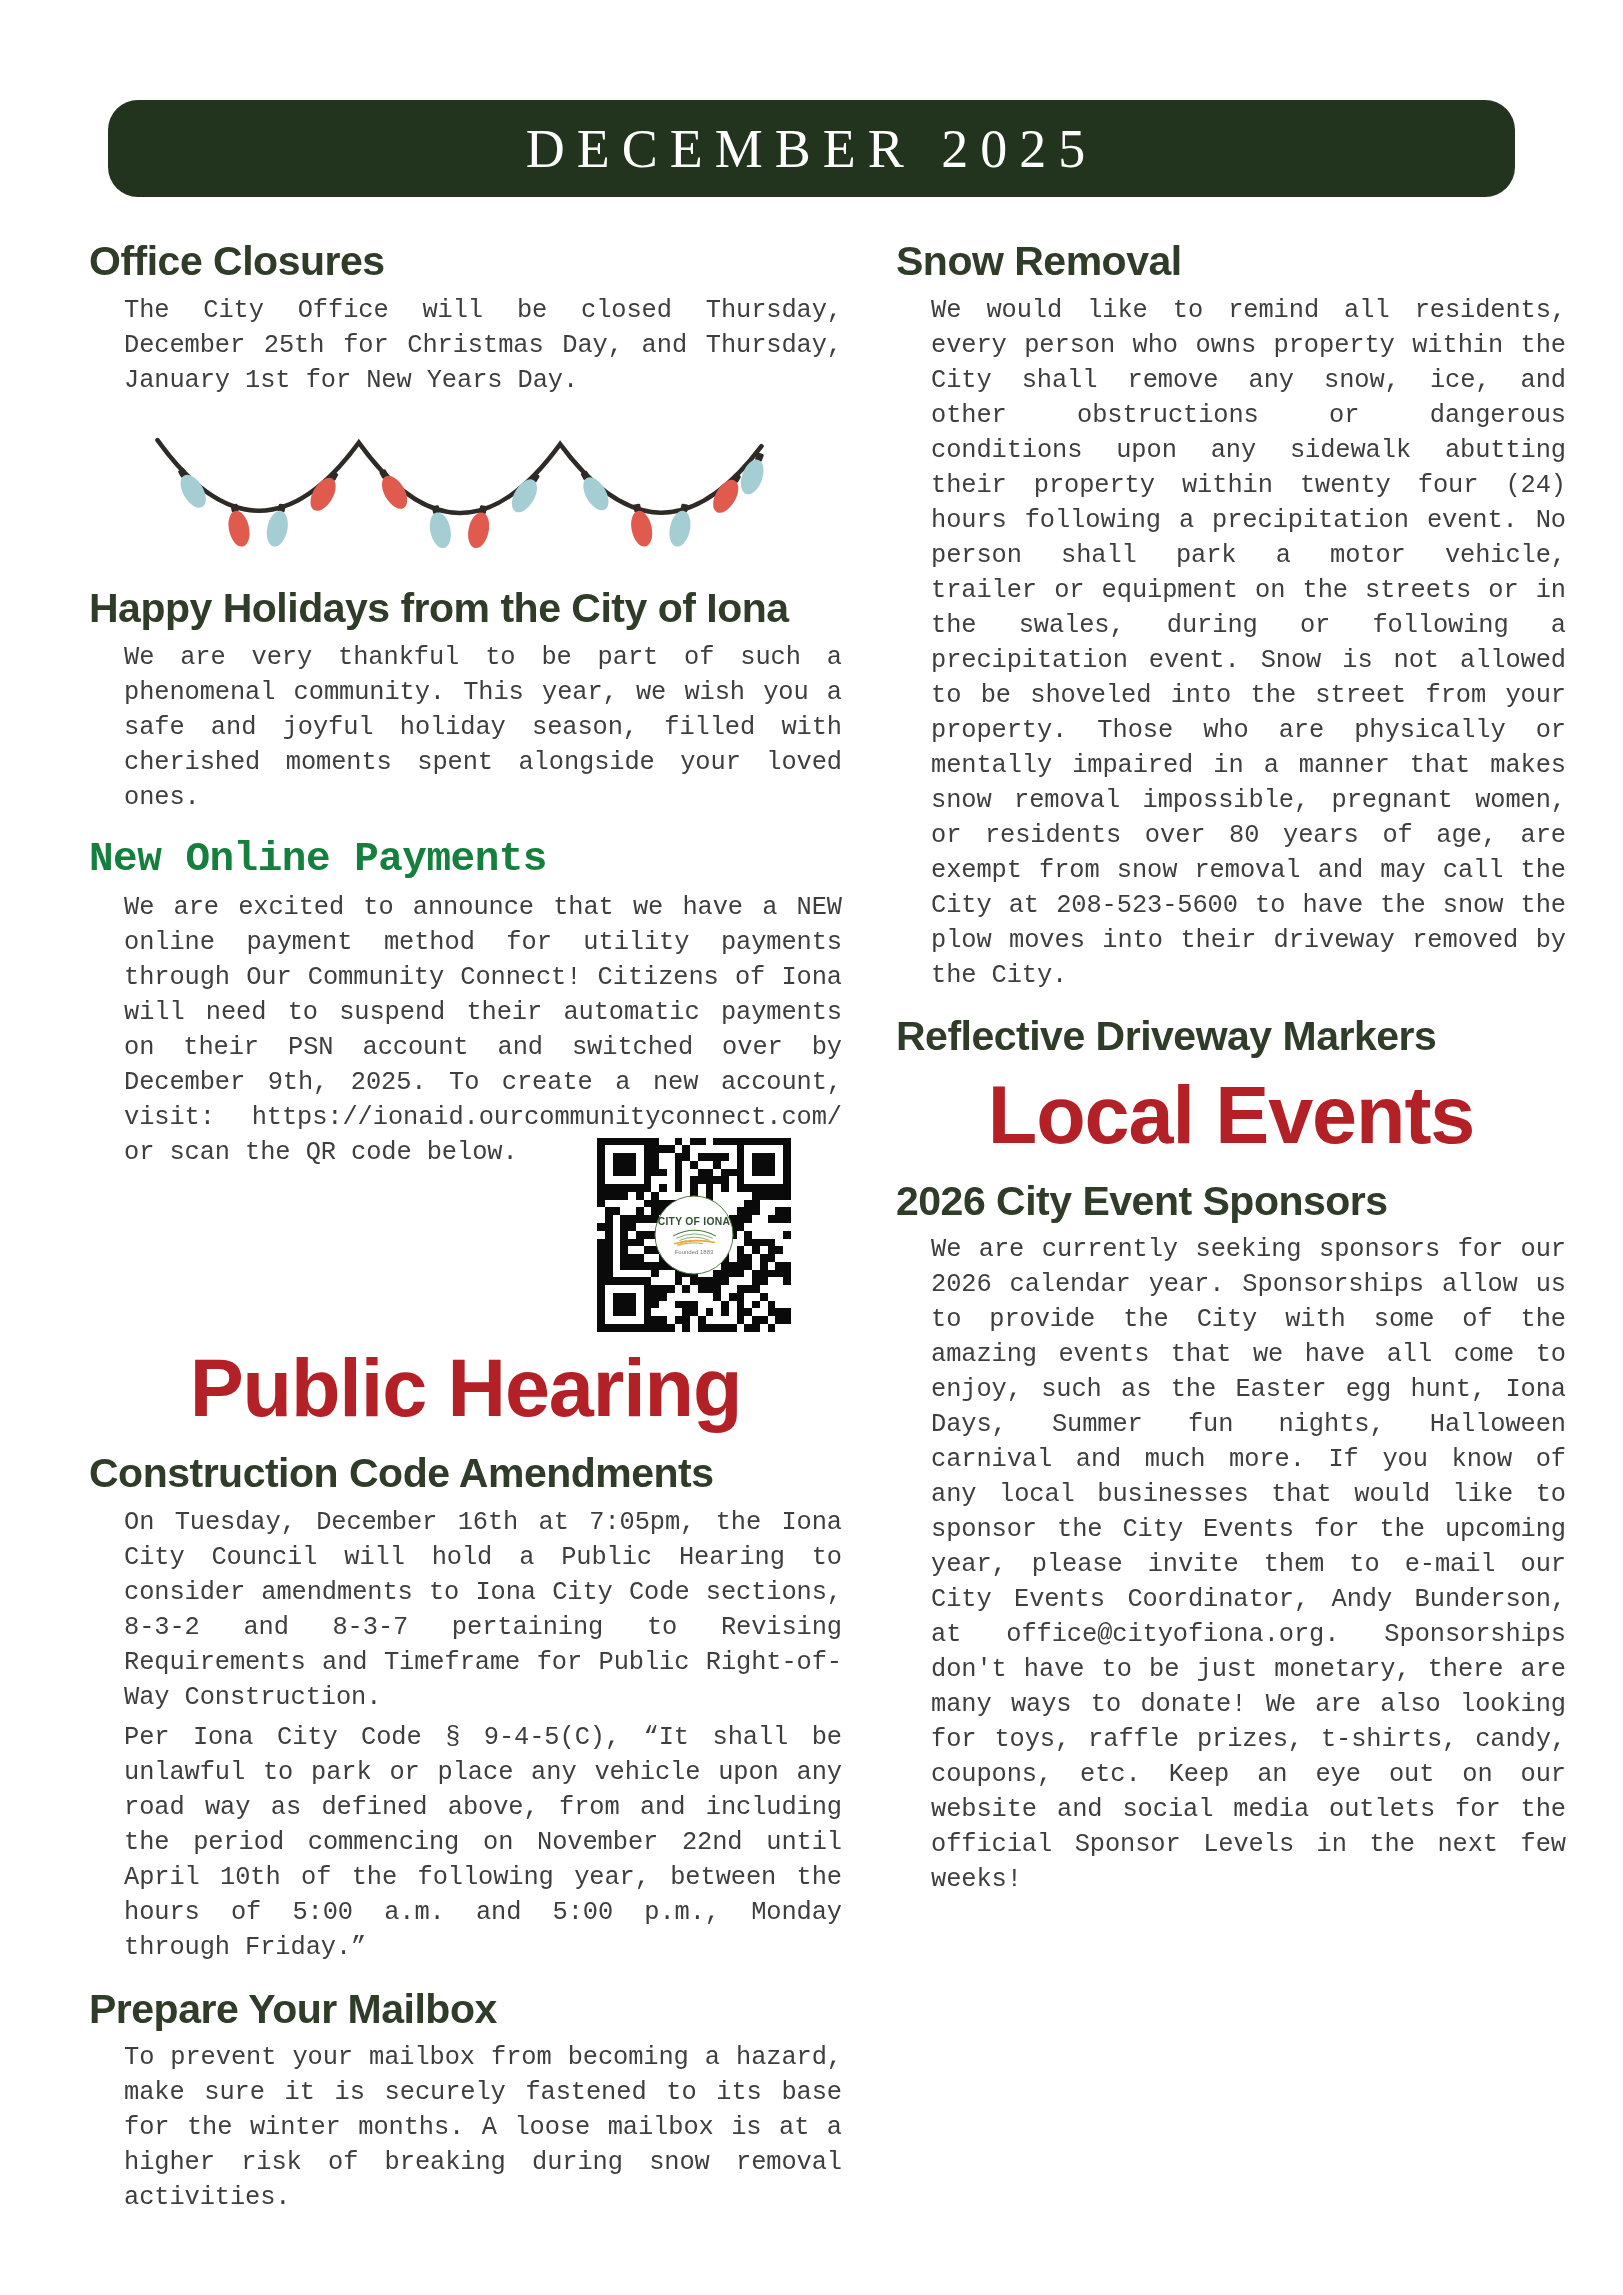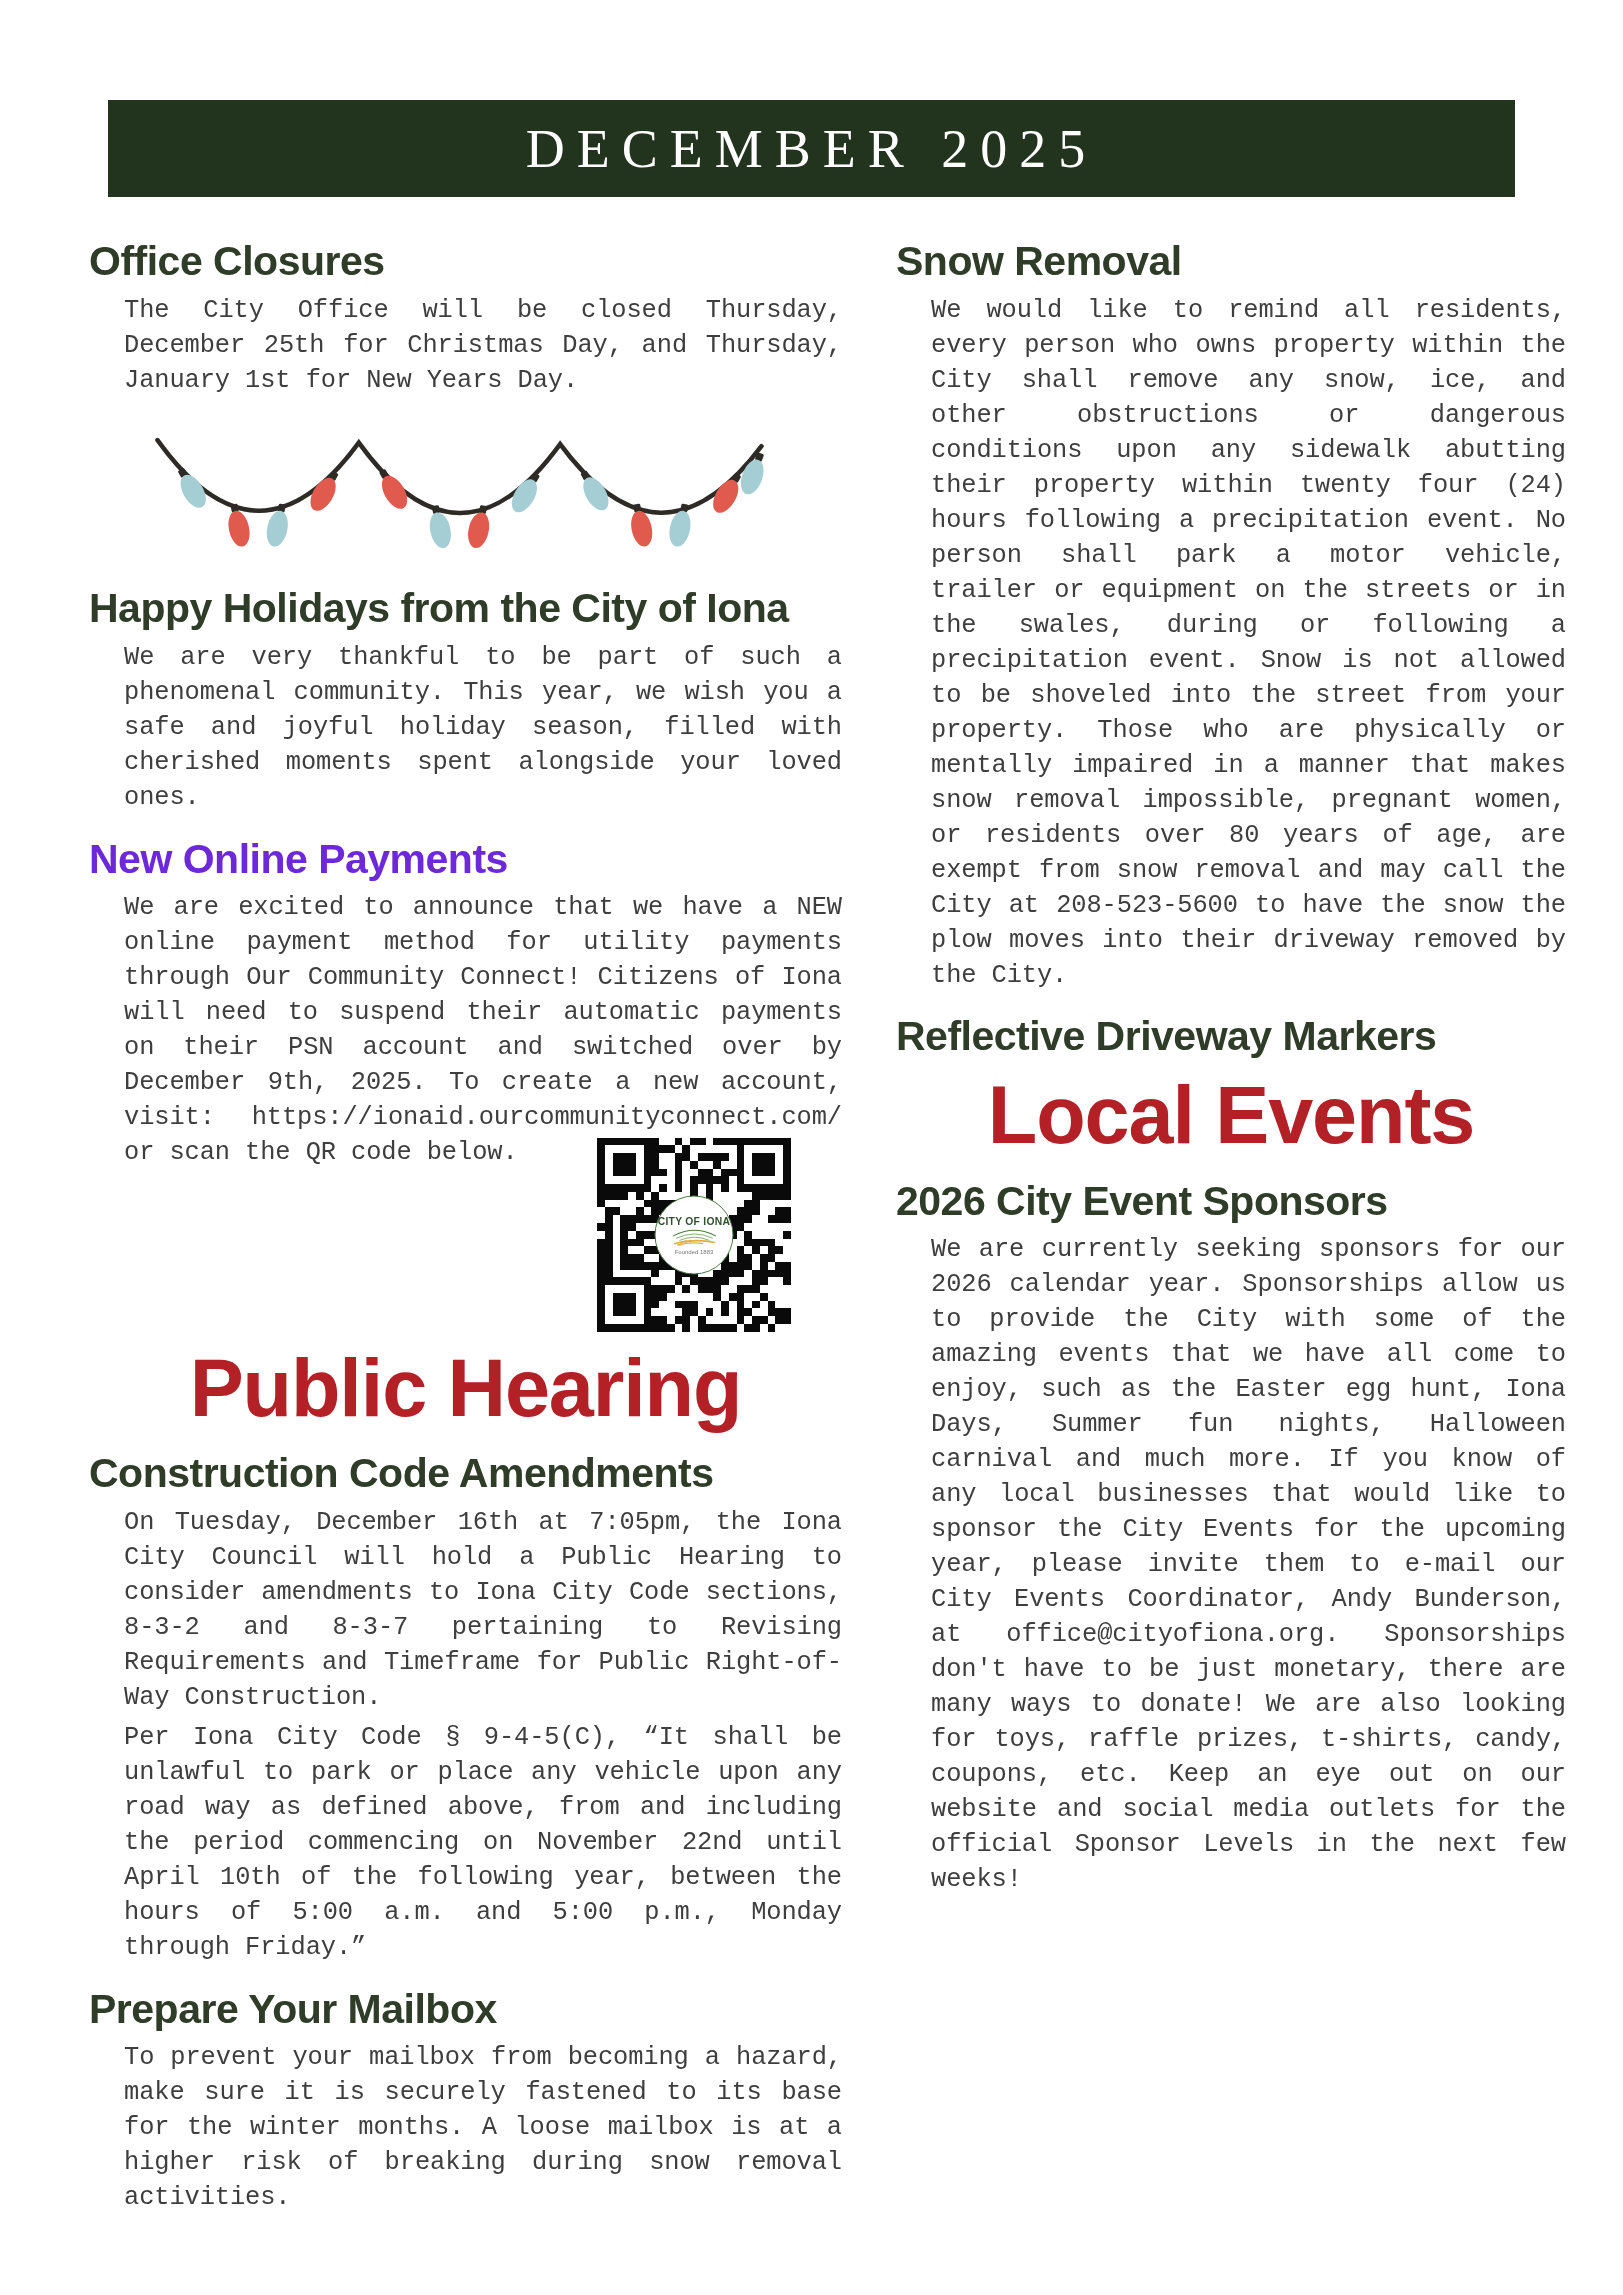--- a/index.html
+++ b/index.html
@@ -24,20 +24,21 @@
     font-family:"Liberation Sans",sans-serif;
   }
   .masthead{
     margin:100px auto 0 auto;
     width:1407px;
     height:97px;
     background:var(--bar-green,#22331e);
     display:flex;
     align-items:center;
     justify-content:center;
+    border-radius:30px;
   }
   .masthead-title{
     font-family:"Liberation Serif","DejaVu Serif",serif;
     font-weight:400;
     font-size:54px;
     letter-spacing:12px;
     color:#ffffff;
     white-space:nowrap;
   }
   .columns{
@@ -49,21 +50,21 @@
   }
   .section-heading{
     font-weight:bold;
     font-size:41px;
     line-height:1.1;
     letter-spacing:-0.5px;
     color:var(--heading-green,#2e3c28);
     margin:21.6px 0 8.6px 0;
   }
   .section-heading.first{margin-top:0;}
-  .section-heading.heading-black{color:#6d28d9;}
+  .section-heading.heading-black{color:#15803d;font-family:Liberation Mono, monospace;}
   .body-text{
     font-size:25.4px;
     line-height:35px;
     color:var(--body-text,#3e3e3e);
     text-align:justify;
     padding-left:35px;
     margin:0 0 5.4px 0;
     letter-spacing:-0.1px;
     font-family:Liberation Mono, monospace;
   }

